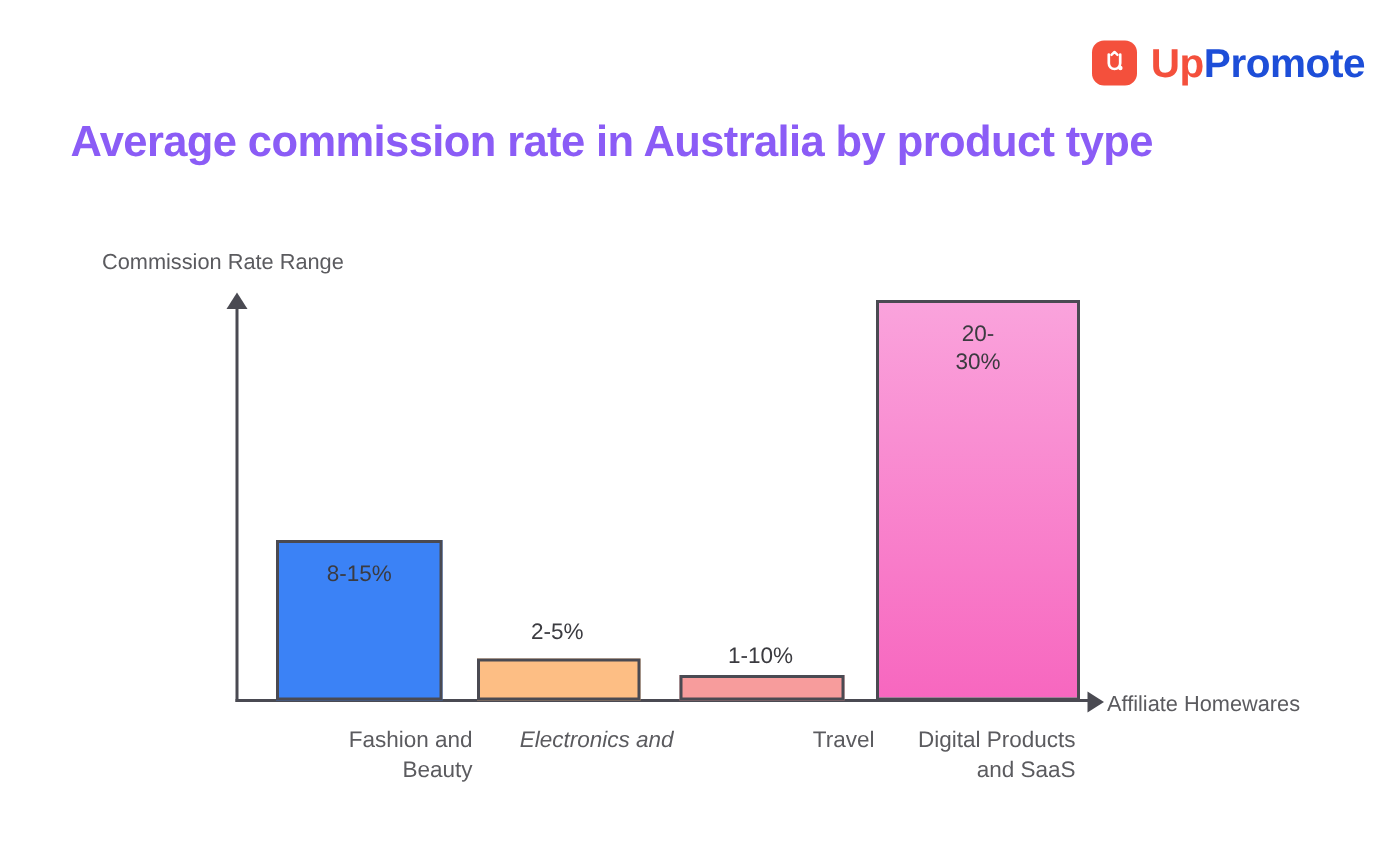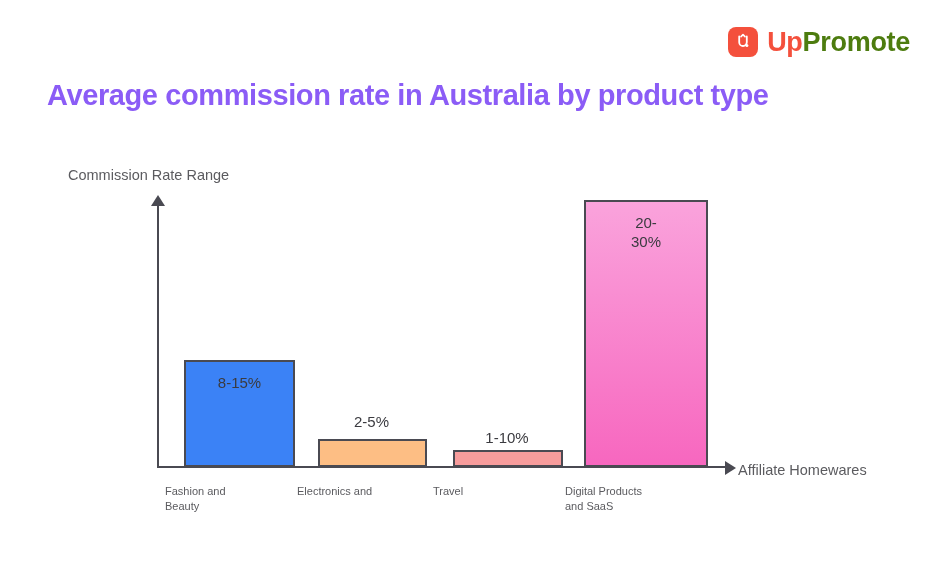--- a/index.html
+++ b/index.html
@@ -35,21 +35,21 @@
   }
   .logo-mark svg { display: block; }
   .logo-text {
     font-size: 27px;
     font-weight: bold;
     letter-spacing: -0.3px;
     line-height: 1;
     white-space: nowrap;
   }
   .logo-up { color: #f4503c; }
-  .logo-promote { color: #4d7c0f; margin-top: 16px; }
+  .logo-promote { color: #1d4ed8; margin-top: 16px; }
 
   
   .page-title {
     position: absolute;
     left: 47px;
     top: 79px;
     font-size: 29px;
     font-weight: bold;
     color: #8b5cf6;
     letter-spacing: -0.4px;
@@ -136,22 +136,22 @@
     position: absolute;
     left: 0;
     right: 0;
     text-align: center;
     font-size: 15px;
     color: #3b3b40;
   }
   .cat-label {
     position: absolute;
     top: 484px;
-    text-align: left;
-    font-size: 11px;
+    text-align: right;
+    font-size: 15px;
     color: #5b5b5f;
     line-height: 1.35;
   }
 </style>
 </head>
 <body>
 
 <div class="logo-wrap">
   <span class="logo-mark">
     <svg width="18" height="18" viewBox="0 0 18 18" aria-hidden="true">
@@ -182,32 +182,32 @@
     <div class="bar" style="left:184px; width:111px; height:107px; background:#3b82f6;">
       <div class="bar-value-inside">8-15%</div>
     </div>
     <div class="cat-label" style="left:165px; width:150px;">
       <div>Fashion and</div>
       <div>Beauty</div>
     </div>
 
     <div class="bar-value-above" style="left:315px; width:113px; top:413px;">2-5%</div>
     <div class="bar" style="left:318px; width:109px; height:28px; background:#fdbe84;"></div>
-    <div class="cat-label" style="left:297px; width:152px;">
+    <div class="cat-label" style="left:297px; width:152px;font-style:italic;">
       <div>Electronics and</div>
     </div>
 
     <div class="bar-value-above" style="left:452px; width:110px; top:429px;">1-10%</div>
     <div class="bar" style="left:453px; width:110px; height:17px; background:#f79c9c;"></div>
     <div class="cat-label" style="left:433px; width:150px;">
       <div>Travel</div>
       <div></div>
     </div>
 
-    <div class="bar" style="left:584px; width:124px; height:267px; background:linear-gradient(180deg,#faa3dc 0%,#f767bf 100%);padding-left:34px;">
+    <div class="bar" style="left:584px; width:136px; height:267px; background:linear-gradient(180deg,#faa3dc 0%,#f767bf 100%);padding-left:34px;">
       <div class="bar-value-inside">
         <div>20-</div>
         <div>30%</div>
       </div>
     </div>
     <div class="cat-label" style="left:565px; width:152px;">
       <div>Digital Products</div>
       <div>and SaaS</div>
     </div>
 

